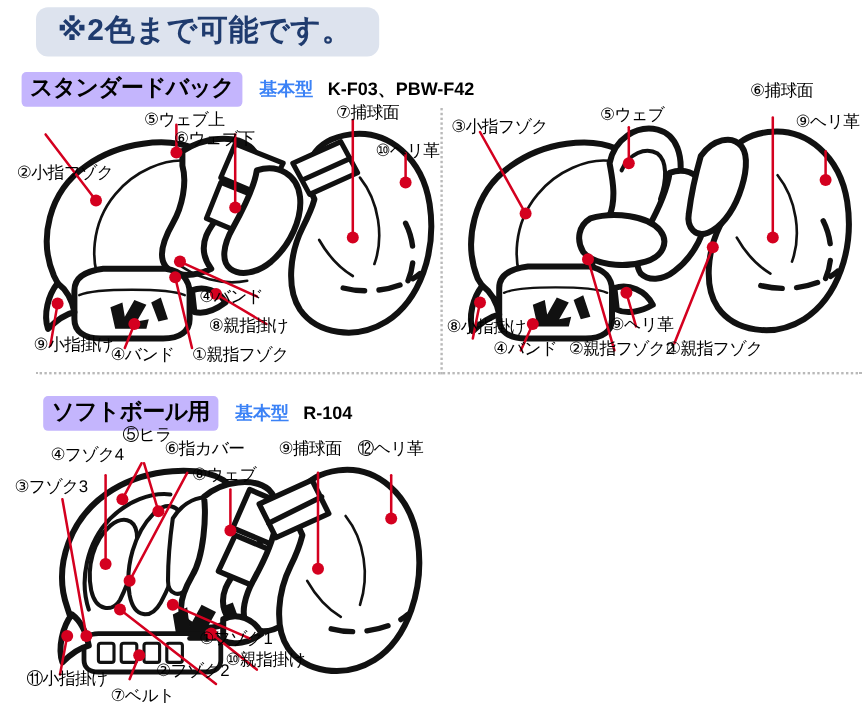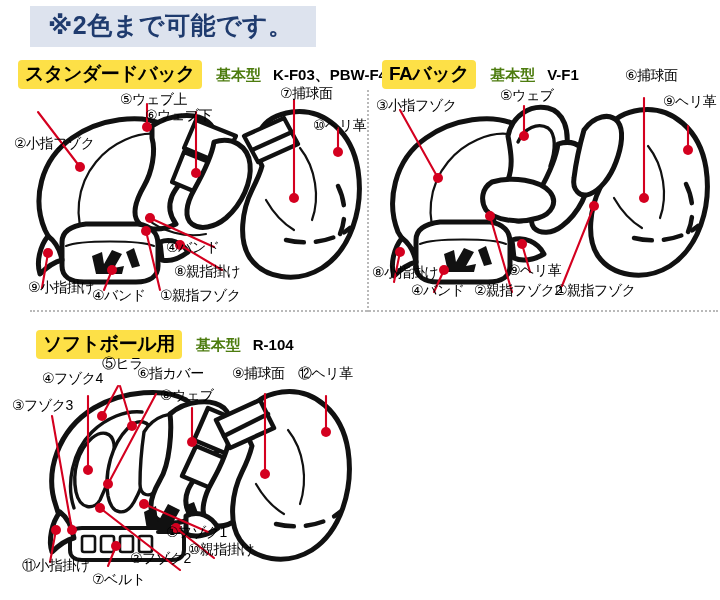--- a/index.html
+++ b/index.html
@@ -21,21 +21,21 @@
     height: 600px;
   }
 
   
   .notice-badge {
     position: absolute;
     left: 30px;
     top: 6px;
     padding: 7px 22px 9px 18px;
     background: #dde3ee;
-    border-radius: 0;
+    border-radius: 10px;
     color: #1f3b6e;
     font-size: 25px;
     font-weight: bold;
     letter-spacing: 0.5px;
     line-height: 1;
     white-space: nowrap;
   }
 
   
   .divider-h {
@@ -56,34 +56,34 @@
   }
 
   
   .panel-title-row {
     position: absolute;
     white-space: nowrap;
     line-height: 1;
   }
   .tag {
     display: inline-block;
-    background: #fde047;
+    background: #c4b5fd;
     color: #000000;
     font-size: 19px;
     font-weight: bold;
     padding: 4px 7px 6px 7px;
     border-radius: 4px;
     letter-spacing: -0.5px;
     vertical-align: middle;
   }
   .model-label {
     display: inline-block;
     font-size: 15px;
     font-weight: bold;
-    color: #4d7c0f;
+    color: #3b82f6;
     margin-left: 14px;
     vertical-align: middle;
     letter-spacing: 0px;
   }
   .model-code {
     display: inline-block;
     font-size: 15px;
     font-weight: bold;
     color: #000000;
     margin-left: 12px;
@@ -237,23 +237,20 @@
   <div class="callout" style="left:120px; top:92px;">⑤ウェブ上</div>
   <div class="callout" style="left:145px; top:108px;">⑥ウェブ下</div>
   <div class="callout" style="left:280px; top:86px;">⑦捕球面</div>
   <div class="callout" style="left:313px; top:118px;">⑩ヘリ革</div>
   <div class="callout" style="left:166px; top:240px;">④バンド</div>
   <div class="callout" style="left:174px; top:264px;">⑧親指掛け</div>
   <div class="callout" style="left:28px; top:280px;">⑨小指掛け</div>
   <div class="callout" style="left:92px; top:288px;">④バンド</div>
   <div class="callout" style="left:160px; top:288px;">①親指フゾク</div>
 
-  <div class="panel-title-row" style="left:382px; top:60px;">
-    <span class="tag">FAバック</span><span class="model-label">基本型</span><span class="model-code">V-F1</span>
-  </div>
 
   <div class="art" style="left:372px; top:90px;">
     <svg width="348" height="215" viewBox="0 0 348 215">
 
       <path class="gl-fill gl-line" stroke-width="5" d="M26 142 C14 112, 22 70, 54 48 C82 28, 120 24, 142 34
                C152 38, 156 48, 152 58 C146 74, 130 96, 124 118
                C119 136, 121 154, 127 166 C101 172, 67 170, 49 164
                C35 158, 31 150, 26 142 Z"></path>
       <path class="gl-line" stroke-width="2.2" d="M66 150 C54 130, 56 96, 76 72 C92 52, 118 42, 136 44"></path>
 

